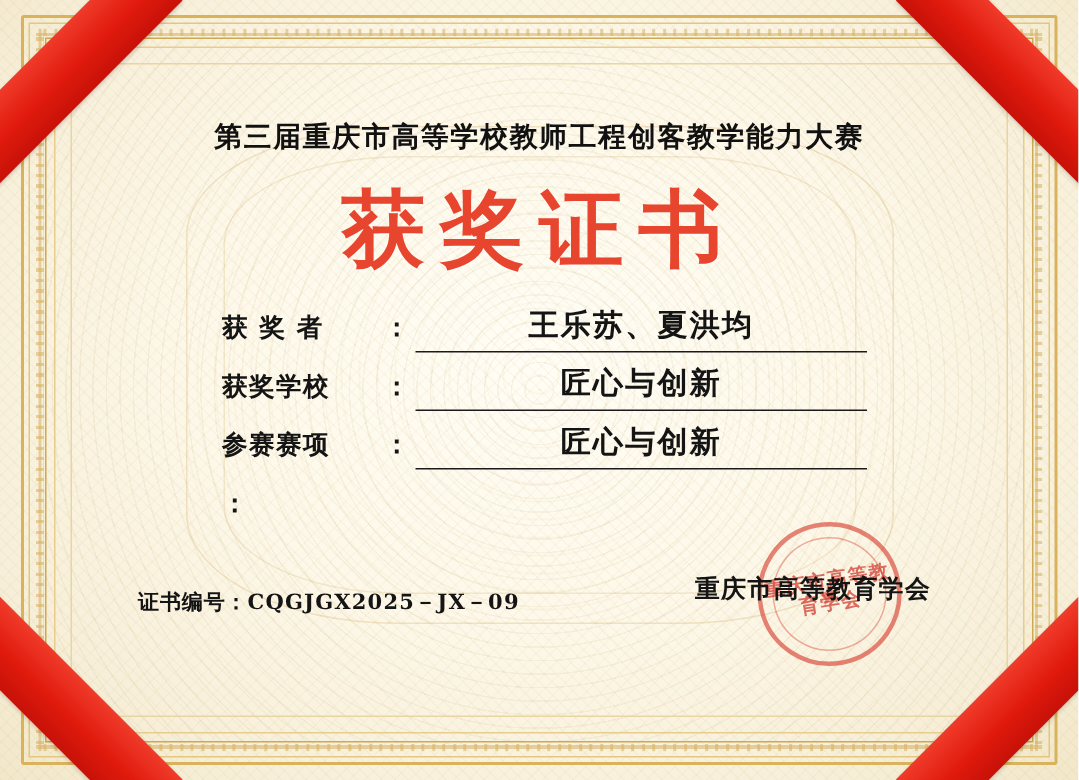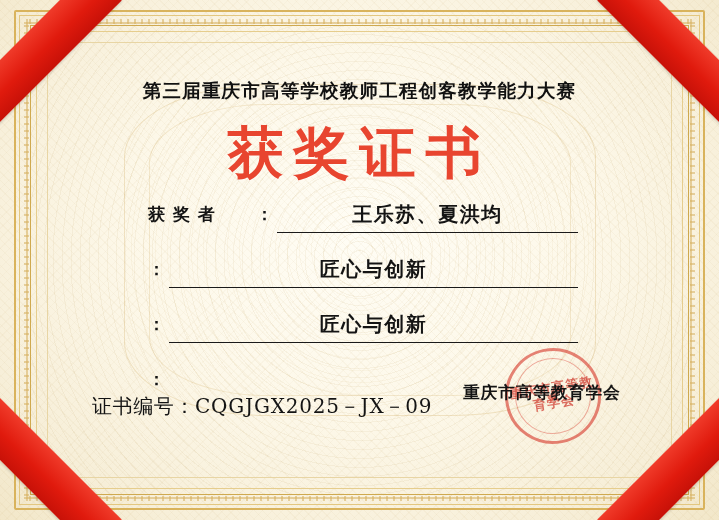--- a/index.html
+++ b/index.html
@@ -160,23 +160,23 @@
 
   
   .fields {
     position: absolute;
     top: 198px;
     left: 148px;
     width: 430px;
   }
   .field-row {
     display: flex;
-    align-items: center;
+    align-items: flex-end;
     height: 37px;
-    margin-bottom: 18px;
+    margin-bottom: 2px;
   }
   .field-label {
     font-family: "DejaVu Serif", "Liberation Serif", serif;
     font-size: 17px;
     font-weight: bold;
     letter-spacing: 1px;
     color: #141414;
     white-space: nowrap;
     padding-bottom: 5px;
     min-width: 108px;
@@ -201,22 +201,22 @@
     font-weight: bold;
     letter-spacing: 1.5px;
     color: #141414;
   }
 
   .cert-number {
     position: absolute;
     left: 92px;
     top: 393px;
     font-family: "DejaVu Serif", "Liberation Serif", serif;
-    font-size: 20px;
-    font-weight: normal;
+    font-size: 14px;
+    font-weight: bold;
     letter-spacing: 0.6px;
     color: #141414;
   }
   .cert-number .num {
     letter-spacing: 0.8px;
   }
 
   .issuer {
     position: absolute;
     right: 62px;
@@ -314,27 +314,29 @@
 
       <div class="field-row">
         <span class="field-label">获 奖 者</span>
         <span class="field-colon">：</span>
         <span class="field-value-wrap">
           <span class="field-value">王乐苏、夏洪均</span>
         </span>
       </div>
 
       <div class="field-row">
+        <span class="field-label">获奖学校</span>
         <span class="field-colon">：</span>
         <span class="field-value-wrap">
           <span class="field-value">匠心与创新</span>
         </span>
       </div>
 
       <div class="field-row">
+        <span class="field-label">参赛赛项</span>
         <span class="field-colon">：</span>
         <span class="field-value-wrap">
           <span class="field-value">匠心与创新</span>
         </span>
       </div>
 
       <div class="field-row">
         <span class="field-colon">：</span>
       </div>
 

